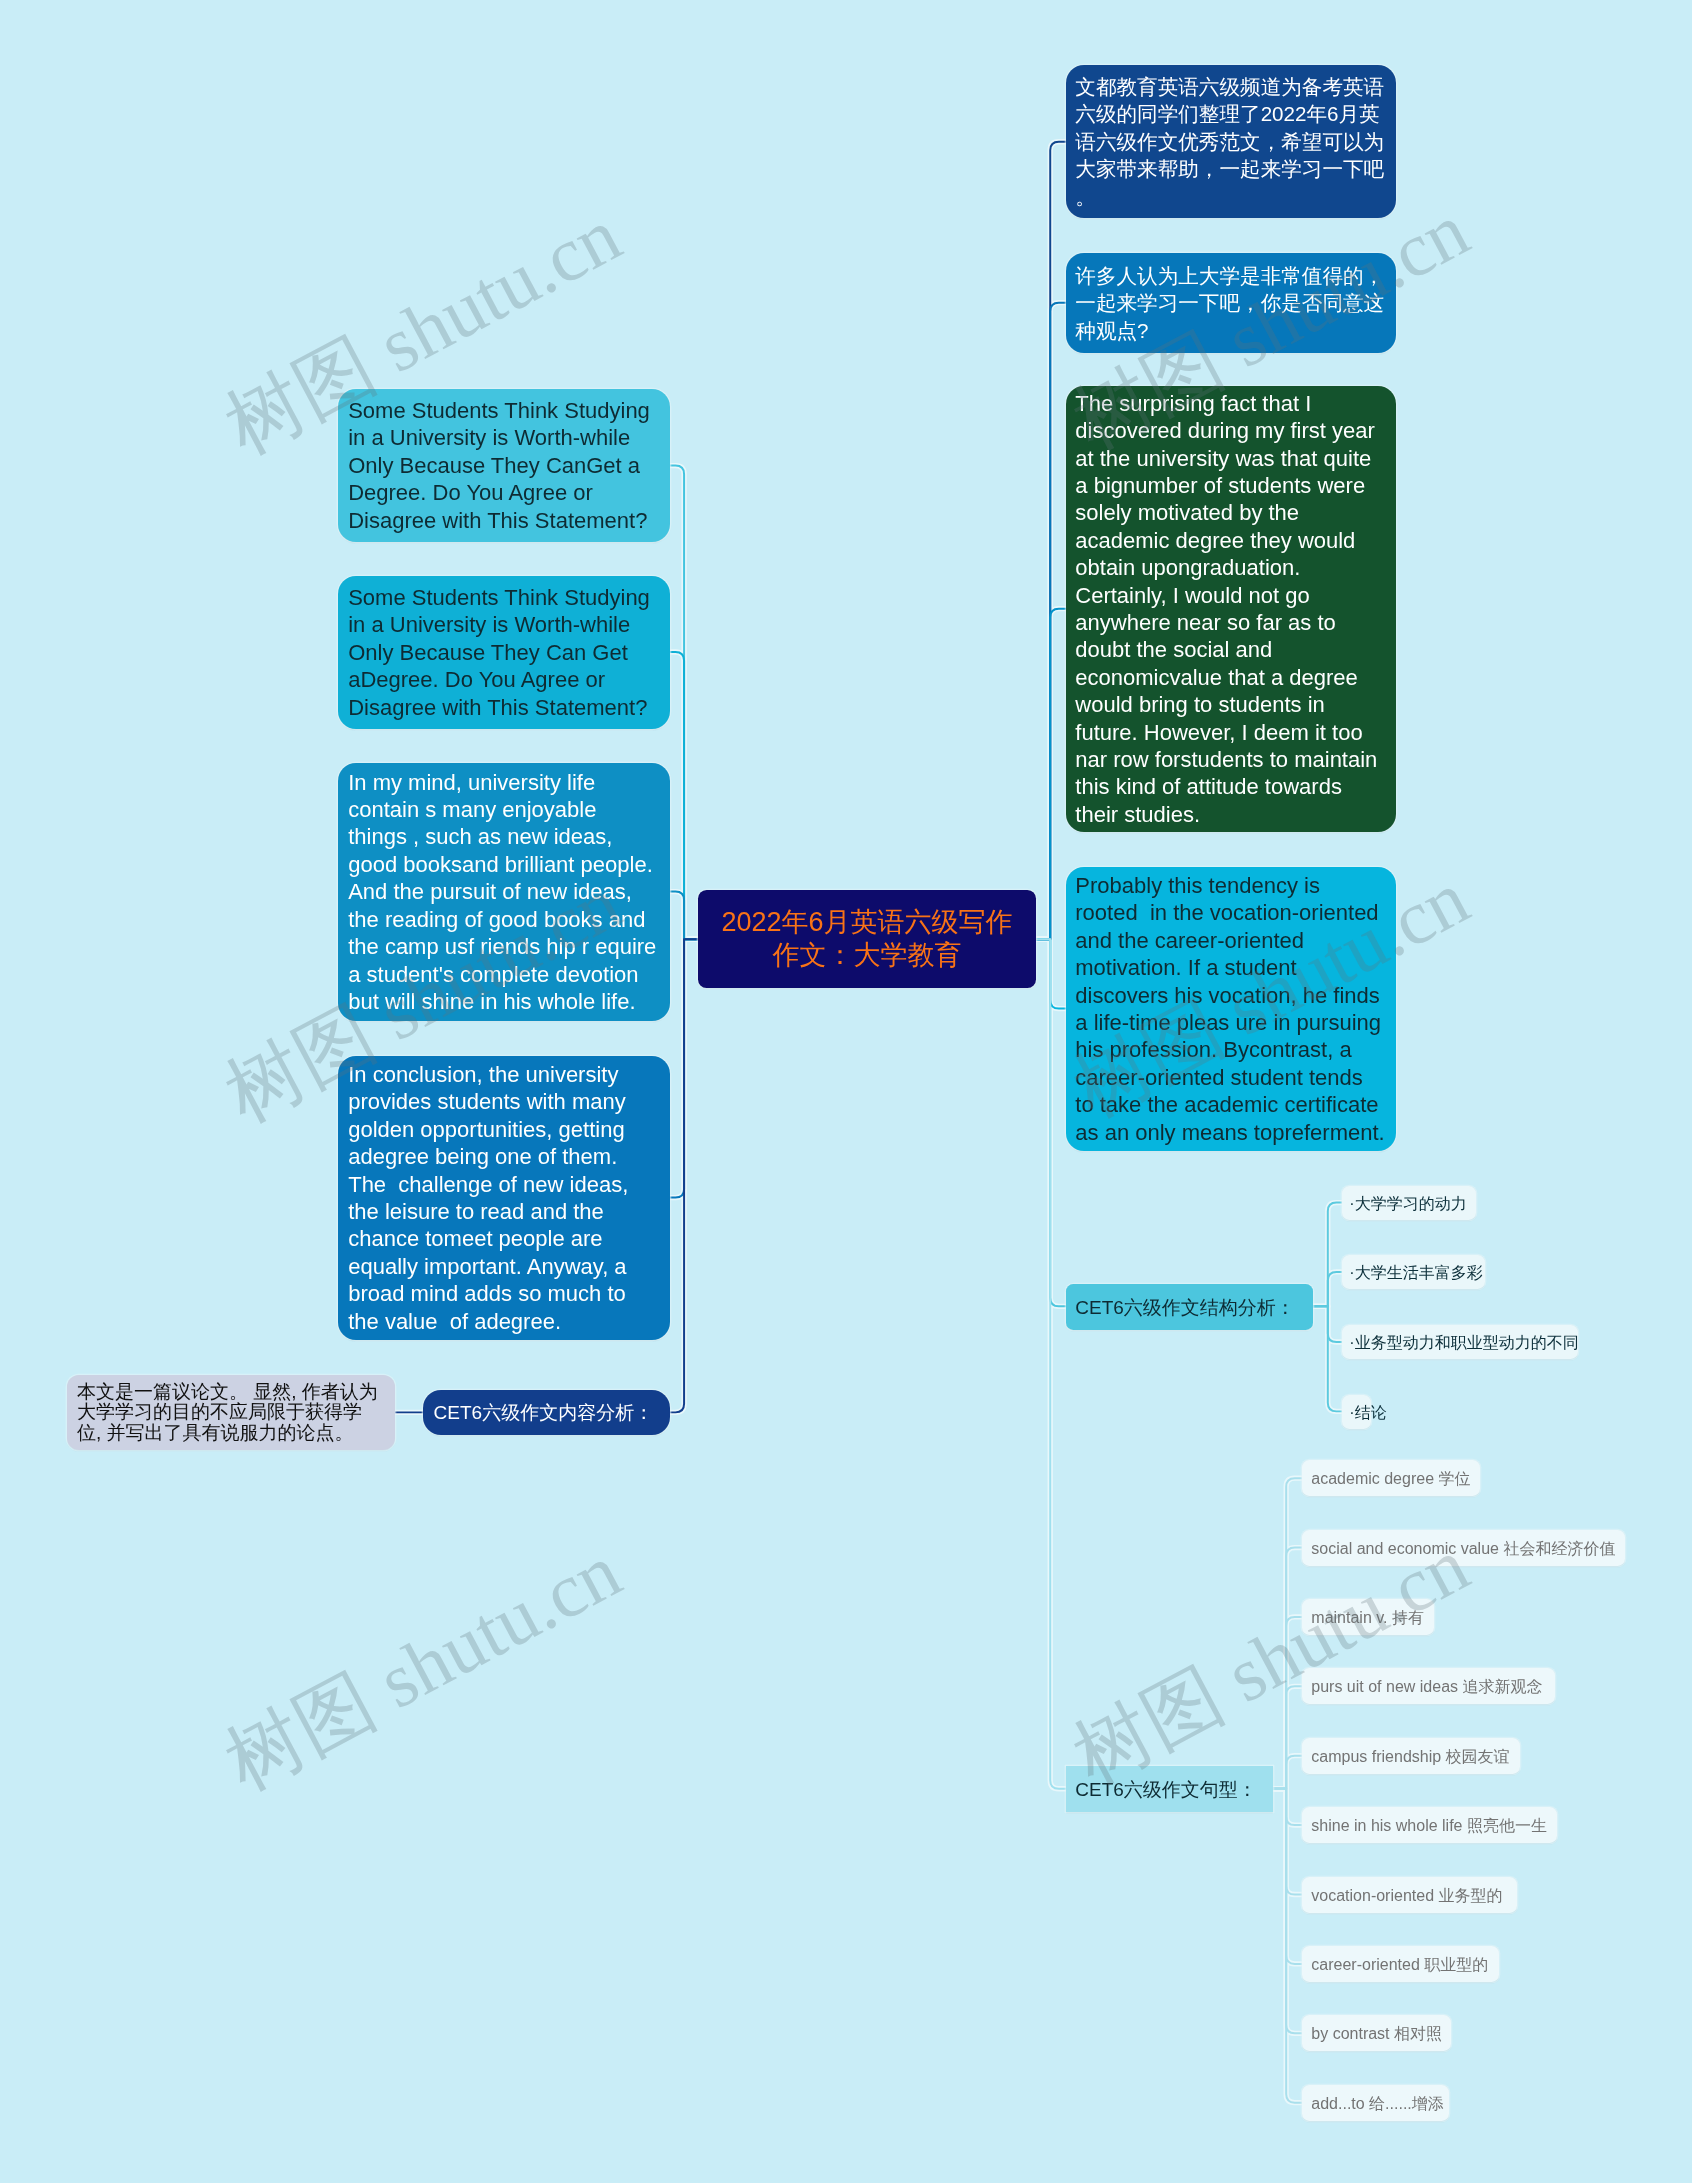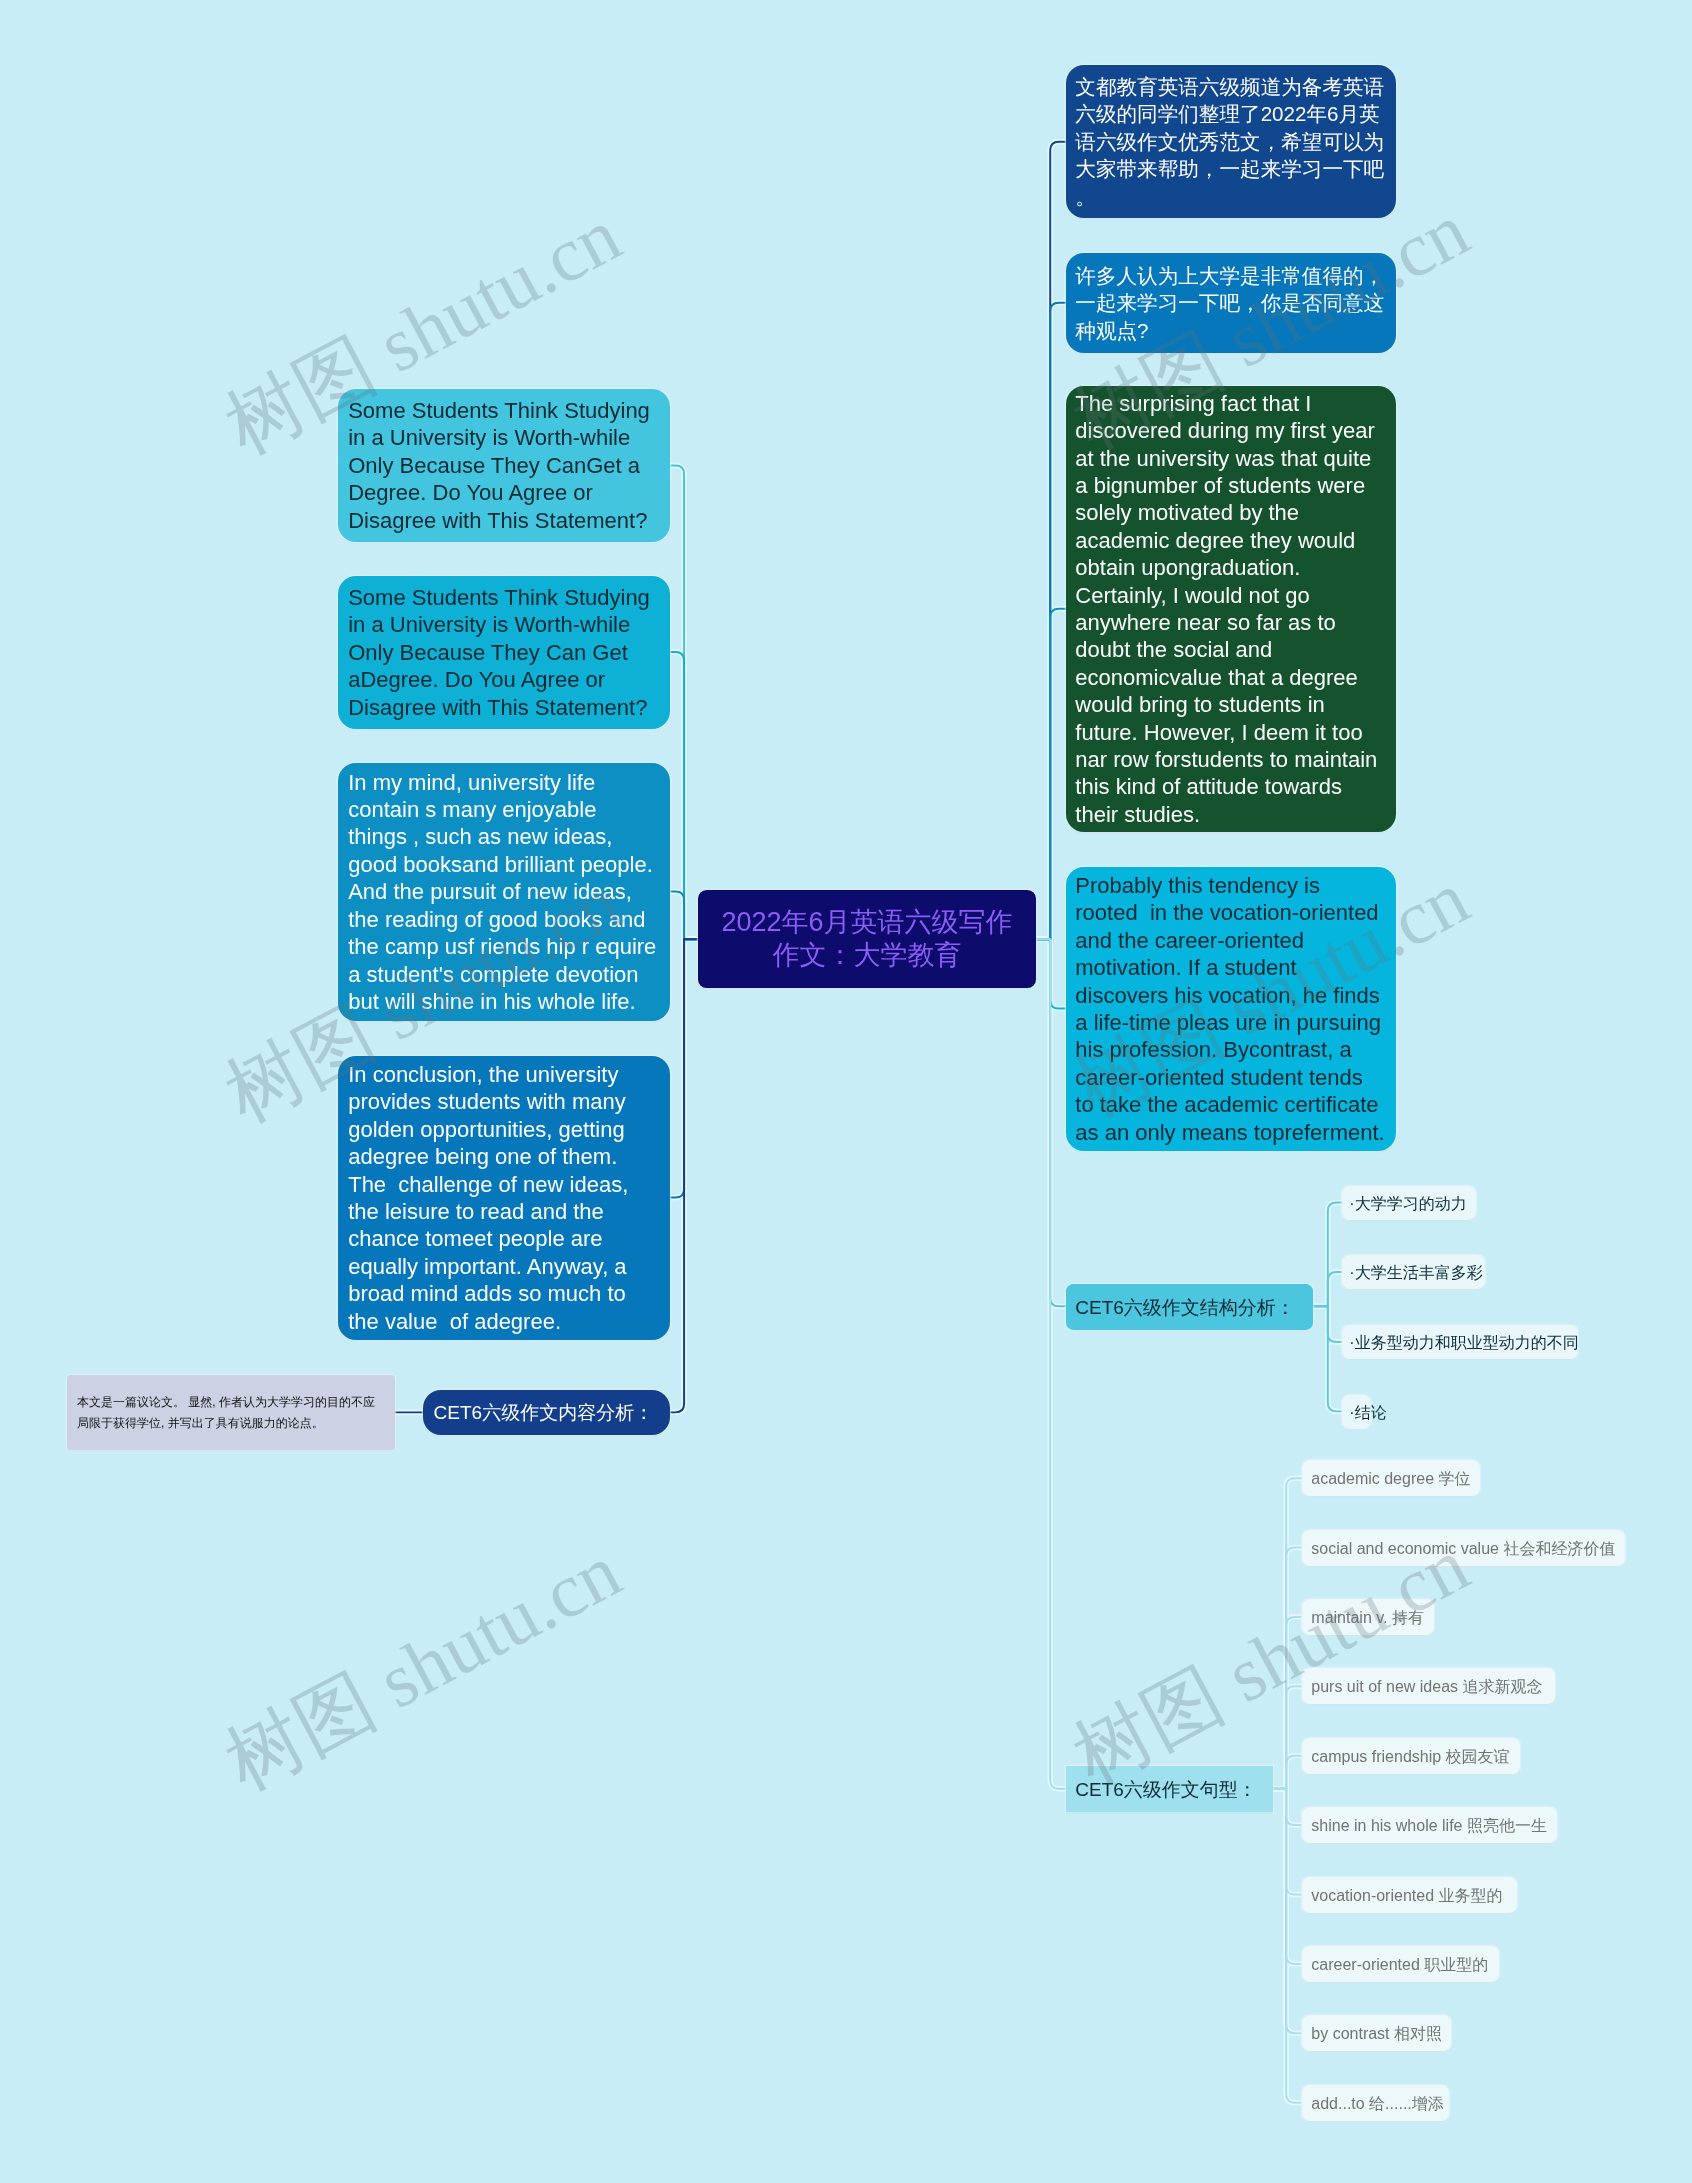--- a/index.html
+++ b/index.html
@@ -12,24 +12,24 @@
     font-size:77px;white-space:nowrap;transform:rotate(-28deg);transform-origin:0 100%;
     pointer-events:none;user-select:none;}
 svg.links{position:absolute;left:0;top:0;width:1692px;height:2183px;overflow:visible;z-index:2;}
 .node{position:absolute;box-sizing:border-box;border-radius:18px;display:flex;
       align-items:center;z-index:3;box-shadow:0 0 0 1.3px rgba(232,247,251,.55),0 0.7px 1.3px rgba(0,40,60,.14);}
 .node>.t{width:100%;white-space:pre-wrap;word-wrap:break-word;}
 .node.nw>.t,.node.lbl>.t,.node.leaf>.t,.node.leafb>.t,.node.sl>.t,.node.pl>.t{white-space:nowrap;}
 .bx{font-size:22px;line-height:27.4px;padding:0 10.2px;}
 .bxr{font-size:22px;line-height:27.4px;padding:0 9.3px;}
 .bxc{font-size:20.6px;line-height:27.4px;padding:0 9.3px;line-break:anywhere;}
-.root{color:#8b5cf6;font-size:27px;line-height:33px;text-align:center;justify-content:center;
+.root{color:#f97316;font-size:27px;line-height:33px;text-align:center;justify-content:center;
       background:#0d0b6b;border-radius:8.6px;padding:0 17px;}
 .lbl{color:#fff;font-size:19px;line-height:25px;padding:0 10.6px;white-space:nowrap;}
-.note{font-size:12px;line-height:20.5px;padding:0 10px;color:#111;background:#ccd2e3;border-radius:4px;}
+.note{font-size:19px;line-height:20.5px;padding:0 10px;color:#111;background:#ccd2e3;border-radius:12px;}
 .leaf{font-size:16px;line-height:21px;padding:0 7.3px;background:#eaf7fa;color:#0c2f3a;border-radius:7.3px;white-space:nowrap;}
 .leafb{font-size:16px;line-height:21px;padding:0 9.3px;background:#edf8fb;color:#737373;border-radius:7.3px;white-space:nowrap;}
 .sl{font-size:19px;line-height:25px;padding:0 9.3px;color:#0e2b33;background:#4cc6de;border-radius:7.3px;white-space:nowrap;}
 .pl{font-size:19px;line-height:25px;padding:0 9.3px;color:#0e2b33;background:#9fe0ee;border-radius:0;white-space:nowrap;}
 </style>
 </head>
 <body>
 
 <div id="canvas">
 <div id="wm">

